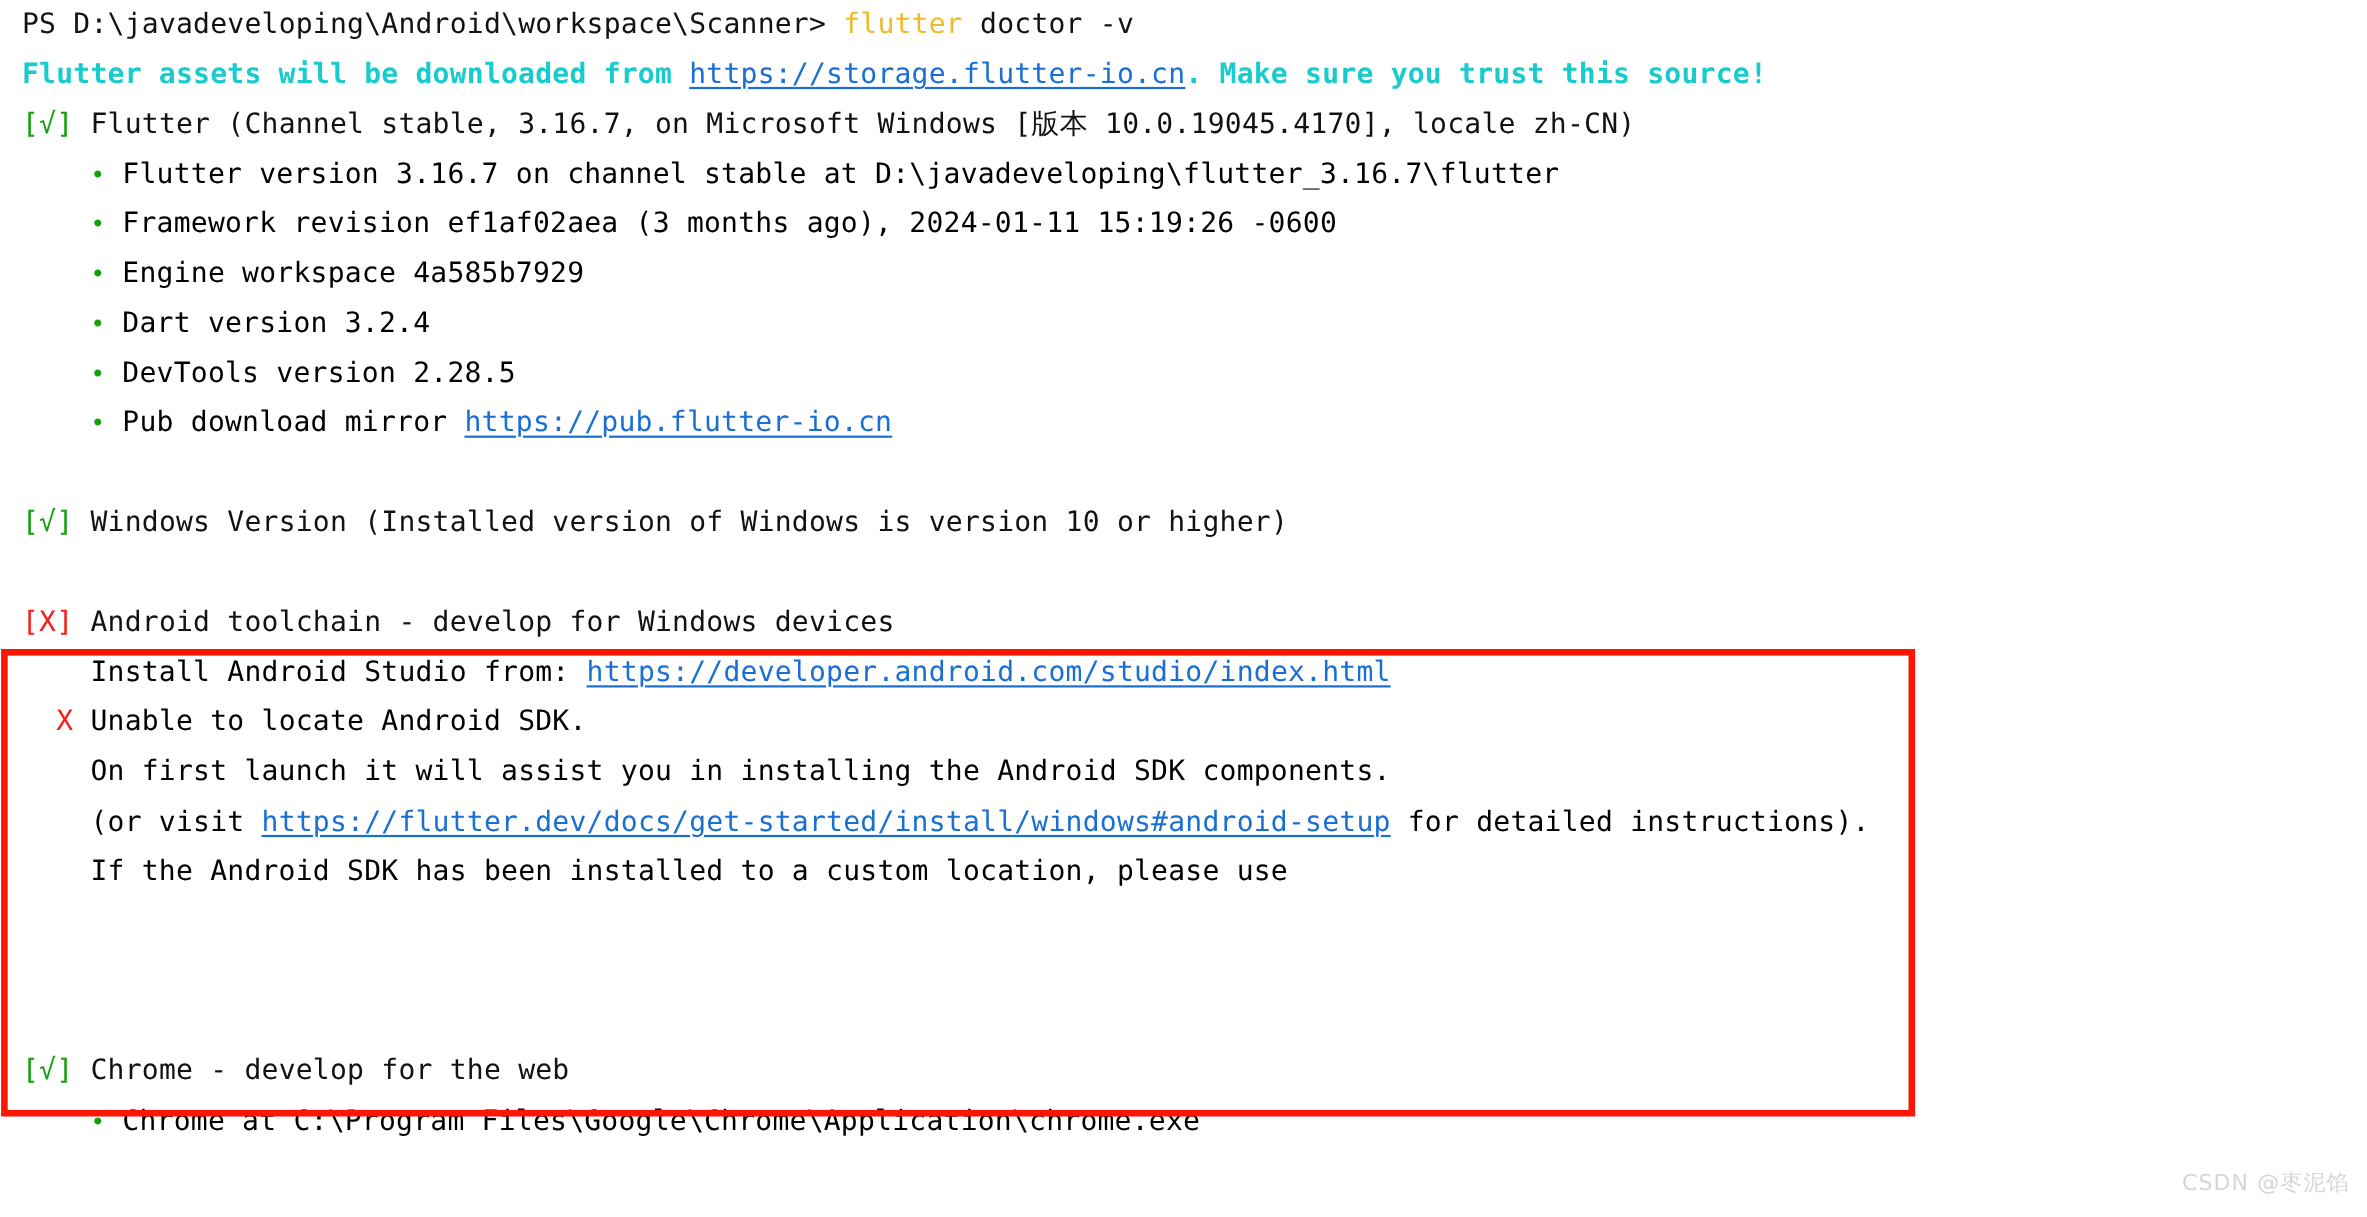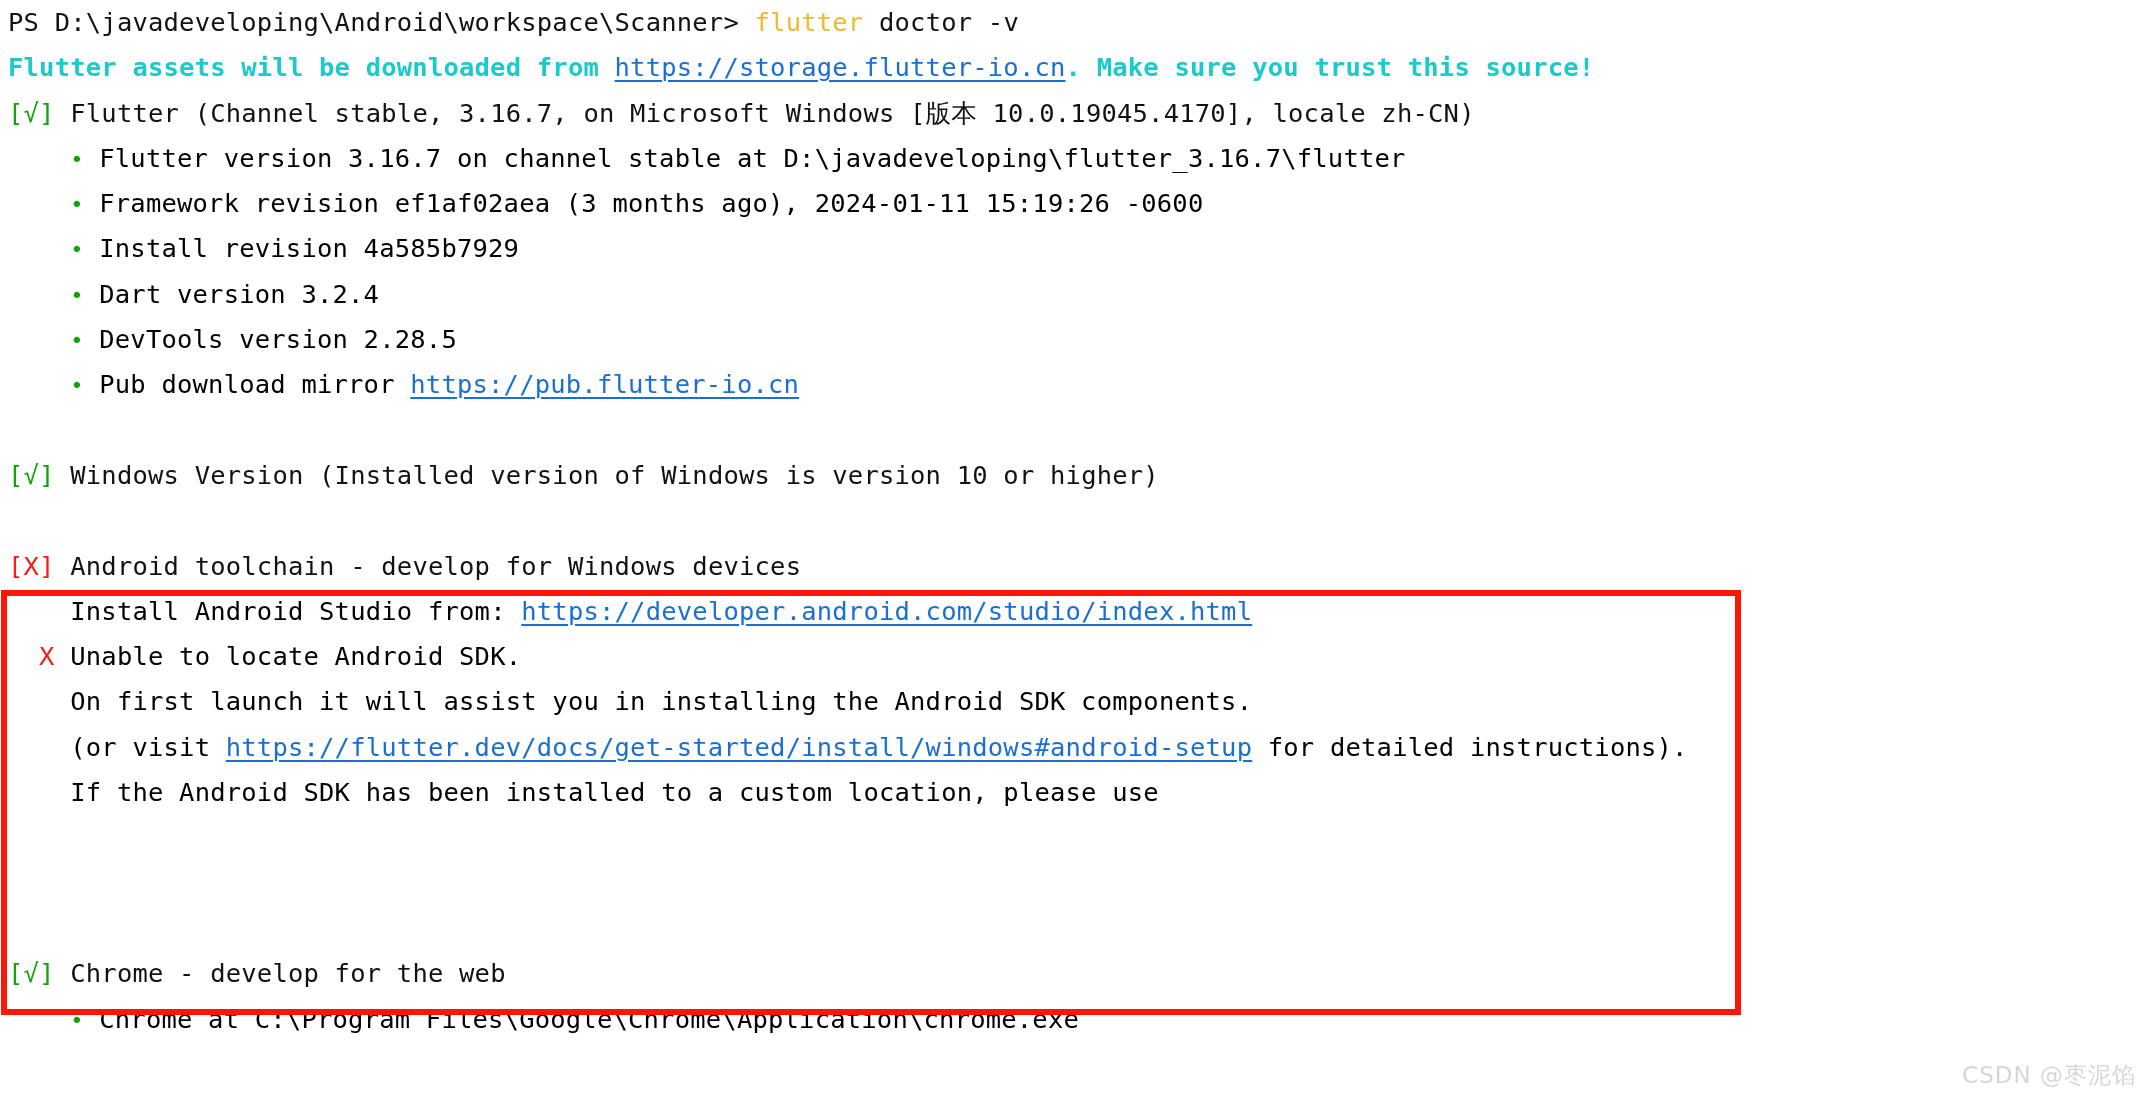--- a/index.html
+++ b/index.html
@@ -24,21 +24,21 @@
     line-height: 45.3px;
     letter-spacing: 0.2px;
     color: #1a1a1a;
     padding: 0;
     box-sizing: border-box;
   }
 
   .line {
     white-space: pre;
     height: 45.3px;
-    padding-left: 8px;
+    padding-left: 20px;
     box-sizing: border-box;
   }
   .line.blank { color: transparent; }
   .c-prompt    { color: #121212; }
   .c-cmd       { color: #f0bb28; }
   .c-cyan      { color: #19cbcb; font-weight: bold; text-align: right; }
   .c-link      { color: #1a6fd4; text-decoration: underline; text-underline-offset: 4px; text-decoration-thickness: 2px; }
   .c-grey      { color: #000000; }
   .c-green     { color: #13a10e; }
   .c-red       { color: #f81c16; }
@@ -59,21 +59,21 @@
     border: 6px solid #fb1605;
     box-sizing: border-box;
     pointer-events: none;
   }
 
   #watermark {
     position: absolute;
     right: 16px;
     bottom: 8px;
     font-family: "DejaVu Sans", "Liberation Sans", sans-serif;
-    font-size: 23px;
+    font-size: 20px;
     color: #d6d6d6;
     letter-spacing: 1px;
     white-space: pre;
   }
 </style>
 </head>
 <body>
 
 <div id="terminal">
 
@@ -81,21 +81,21 @@
 
   <div class="line"><span class="c-cyan">Flutter assets will be downloaded from </span><span class="c-link">https://storage.flutter-io.cn</span><span class="c-cyan">. Make sure you trust this source!</span></div>
 
   <div class="line"><span class="c-green">[√]</span><span> </span><span class="c-black">Flutter (Channel stable, 3.16.7, on Microsoft Windows [版本 10.0.19045.4170], locale zh-CN)</span></div>
 
   <div class="line"><span>    </span><span class="bullet">•</span><span> </span><span class="c-grey">Flutter version 3.16.7 on channel stable at D:\javadeveloping\flutter_3.16.7\flutter</span></div>
 
 
   <div class="line"><span>    </span><span class="bullet">•</span><span> </span><span class="c-grey">Framework revision ef1af02aea (3 months ago), 2024-01-11 15:19:26 -0600</span></div>
 
-  <div class="line"><span>    </span><span class="bullet">•</span><span> </span><span class="c-grey">Install revision 4a585b7929</span></div>
+  <div class="line"><span>    </span><span class="bullet">•</span><span> </span><span class="c-grey">Engine workspace 4a585b7929</span></div>
 
   <div class="line"><span>    </span><span class="bullet">•</span><span> </span><span class="c-grey">Dart version 3.2.4</span></div>
 
   <div class="line"><span>    </span><span class="bullet">•</span><span> </span><span class="c-grey">DevTools version 2.28.5</span></div>
 
   <div class="line"><span>    </span><span class="bullet">•</span><span> </span><span class="c-grey">Pub download mirror </span><span class="c-link">https://pub.flutter-io.cn</span></div>
 
 
   <div class="line blank">&nbsp;</div>
 

